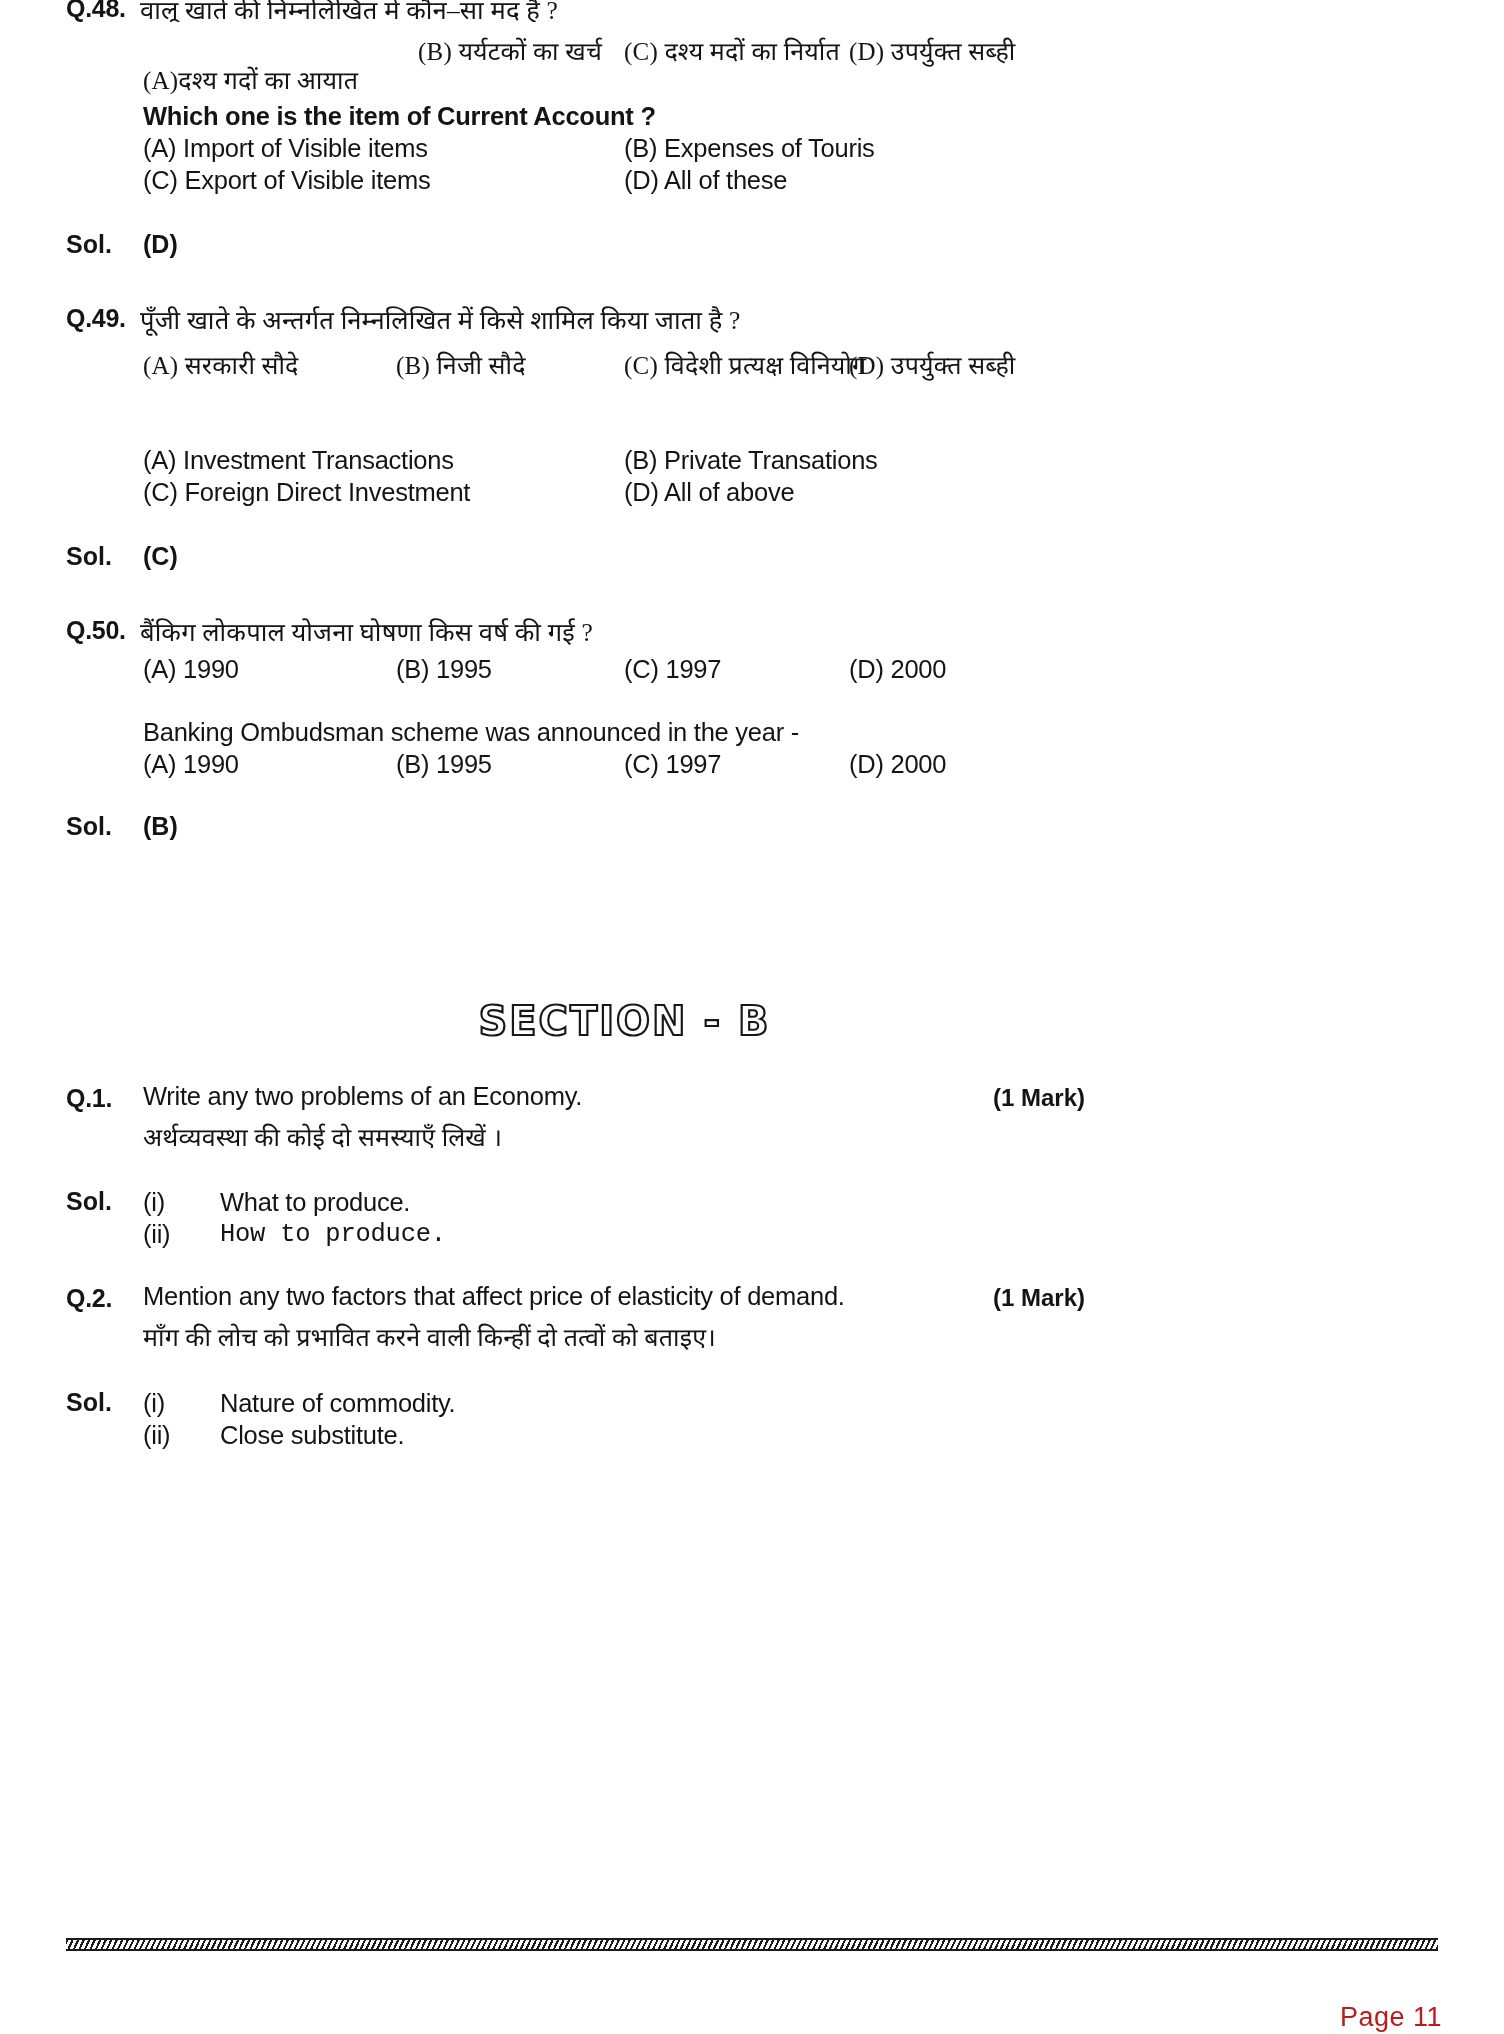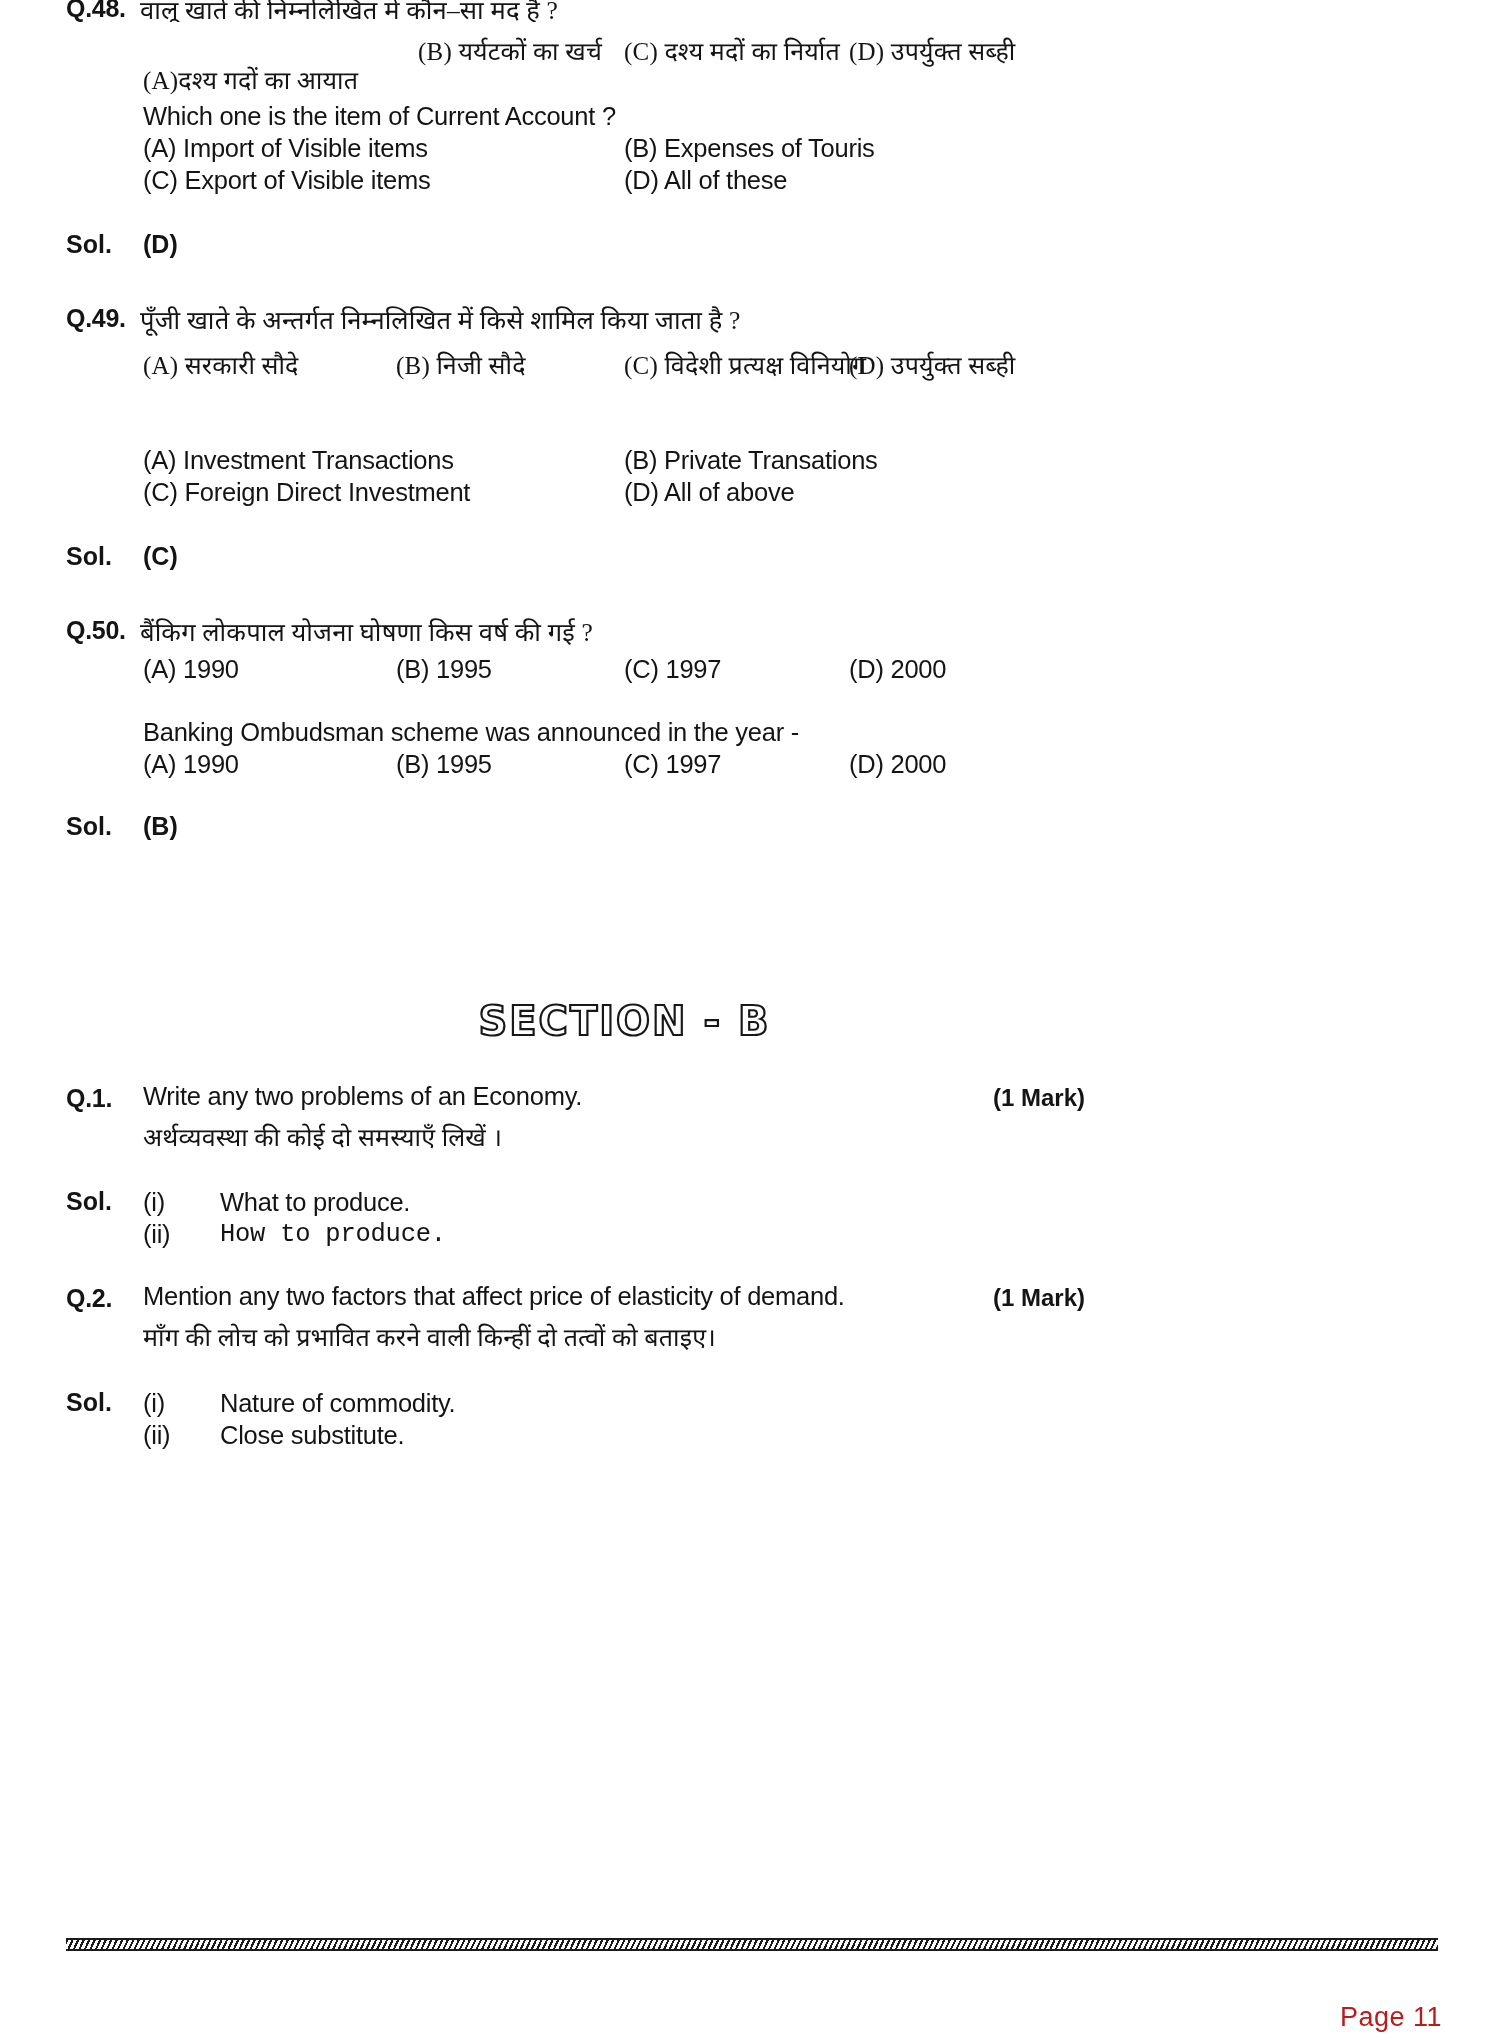--- a/index.html
+++ b/index.html
@@ -87,21 +87,21 @@
 <div class="page">
 
   <div class="row qlabel" style="left:66px; top:-6px;">Q.48.</div>
   <div class="row hin hin-q clip-top" style="left:140px; top:-8px; height:30px;">वालू खाते की निम्नलिखित में कौन–सा मद है ?</div>
 
   <div class="row hin" style="left:143px; top:33px;margin-top:29px;">(A)दश्य गदों का आयात</div>
   <div class="row hin" style="left:418px; top:33px;">(B) यर्यटकों का खर्च</div>
   <div class="row hin" style="left:624px; top:33px;">(C) दश्य मदों का निर्यात</div>
   <div class="row hin" style="left:849px; top:33px;">(D) उपर्युक्त सब्ही</div>
 
-  <div class="row eng" style="left:143px; top:102px;">Which one is the item of Current Account ?</div>
+  <div class="row eng" style="left:143px; top:102px;font-weight:bold;">Which one is the item of Current Account ?</div>
   <div class="row eng" style="left:143px; top:134px;">(A)  Import of Visible items</div>
   <div class="row eng" style="left:624px; top:134px;">(B) Expenses of Touris</div>
   <div class="row eng" style="left:143px; top:166px;">(C) Export of Visible items</div>
   <div class="row eng" style="left:624px; top:166px;">(D) All of these</div>
 
   <div class="row sol" style="left:66px; top:230px;">Sol.</div>
   <div class="row sol" style="left:143px; top:230px;">(D)</div>
 
   <div class="row qlabel" style="left:66px; top:304px;">Q.49.</div>
   <div class="row hin hin-q" style="left:140px; top:302px;">पूँजी खाते के अन्तर्गत निम्नलिखित में किसे शामिल किया जाता है ?</div>

